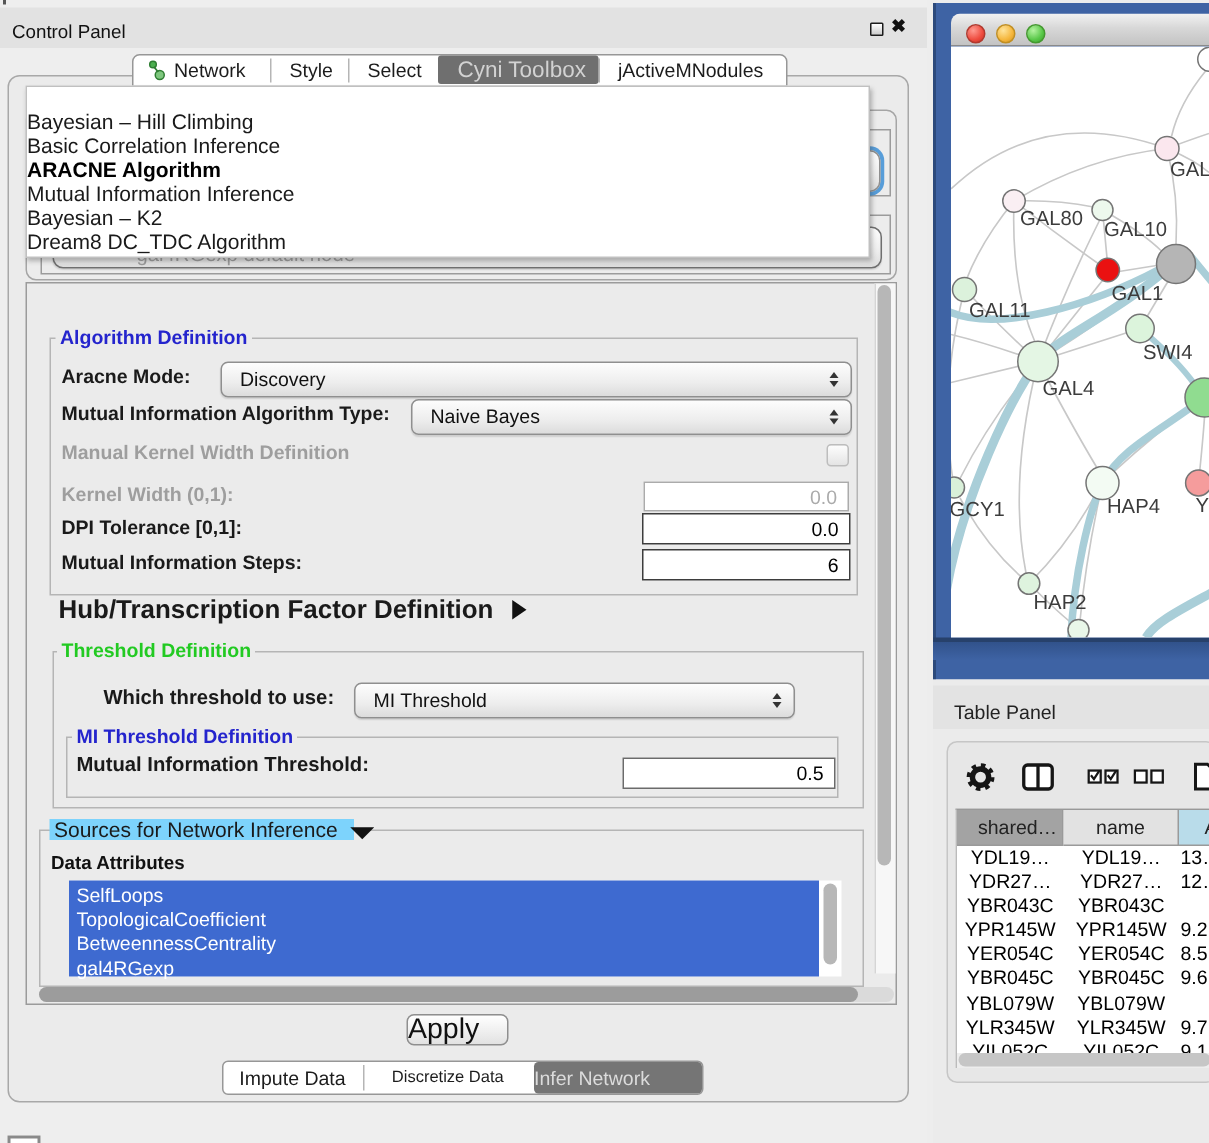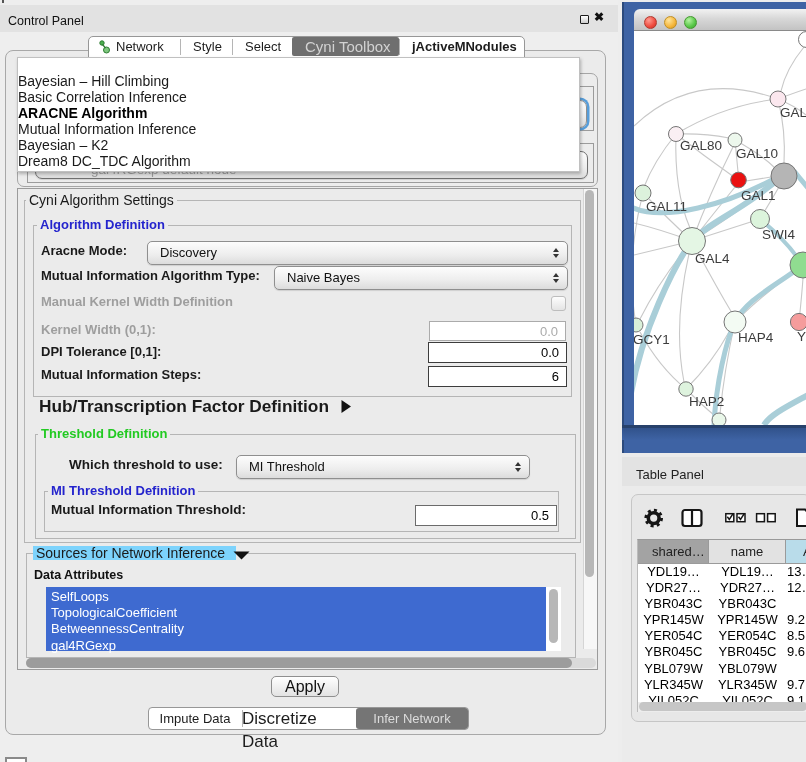--- a/index.html
+++ b/index.html
@@ -34,21 +34,21 @@
 <svg class="ab" style="left:98px;top:40px" width="13" height="14" viewBox="0 0 13 14">
       <circle cx="4" cy="3" r="2.2" fill="#4caf50" stroke="#2e7d32" stroke-width="1"></circle>
       <circle cx="8.5" cy="10" r="3" fill="#7ec77e" stroke="#2e7d32" stroke-width="1"></circle>
       <line x1="4.5" y1="4.5" x2="7.5" y2="8" stroke="#2e7d32" stroke-width="1.2"></line>
     </svg>
 <div class="ab" style="left:116px;top:36px;height:22px;line-height:22px;font-size:13px;color:#1c1c1c">Network</div>
 <div class="ab" style="left:193px;top:36px;height:22px;line-height:22px;font-size:13px;color:#1c1c1c">Style</div>
 <div class="ab" style="left:245px;top:36px;height:22px;line-height:22px;font-size:13px;color:#1c1c1c">Select</div>
 <div class="ab" style="left:292px;top:37px;width:107px;height:19px;background:#6f6f6f;border-radius:2px"></div>
 <div class="ab" style="left:305px;top:37px;height:19px;line-height:19px;font-size:15px;color:#d2d2d2">Cyni Toolbox</div>
-<div class="ab" style="left:412px;top:36px;height:22px;line-height:22px;font-size:13px;font-weight:bold;color:#1c1c1c">jActiveMNodules</div>
+<div class="ab" style="left:412px;top:36px;height:22px;line-height:22px;font-size:13px;font-weight:normal;color:#1c1c1c">jActiveMNodules</div>
 
 <div class="ab" style="left:17px;top:73px;width:581px;height:114px;border:1px solid #a5a5a5;border-radius:7px;background:#ececec;box-sizing:border-box"></div>
 <div class="ab" style="left:27px;top:86px;width:567px;height:45px;border:1px solid #9b9b9b;box-sizing:border-box"></div>
 <div class="ab combo" style="left:35px;top:100px;width:550px;height:26px;box-shadow:0 0 0 2.5px #579dd9;border-radius:7px"></div>
 <div class="ab" style="left:27px;top:143px;width:567px;height:40px;border:1px solid #9b9b9b;box-sizing:border-box"></div>
 <div class="combo" style="left:35px;top:151px;width:551px;height:26px;border-radius:7px;border-color:#6f6f6f">
       <span class="tx" style="top:10px;left:55px;color:#9a9a9a;font-size:13.5px">gal4RGexp default node</span>
       <span class="arr" style="top:3px"></span>
     </div>
 
@@ -61,23 +61,20 @@
 <div class="ab r12" style="left:18px;top:153px;line-height:16px">Dream8 DC_TDC Algorithm</div>
 
 <div class="ab" style="left:17px;top:188px;width:581px;height:482px;border:1px solid #9b9b9b;background:#ebebeb;box-sizing:border-box"></div>
 
 <div class="ab" style="left:583px;top:189px;width:13px;height:460px;background:#f7f7f7;border-left:1px solid #d5d5d5"></div>
 <div class="ab" style="left:585px;top:190px;width:9px;height:387px;background:#b7b7b7;border-radius:5px"></div>
 
 <div class="ab" style="left:26px;top:658px;width:570px;height:10px;background:#dadada;border-radius:5px"></div>
 <div class="ab" style="left:26px;top:658px;width:546px;height:10px;background:#9c9c9c;border-radius:5px"></div>
 
-<div class="grp" style="left:24px;top:200px;width:555px;height:341px;border-color:#b5b5b5">
-      <span class="gt r12" style="left:1px;background:#ebebeb">Cyni Algorithm Settings</span>
-    </div>
 
 <div class="grp" style="left:33px;top:225px;width:537px;height:170px;border-color:#b5b5b5">
       <span class="gt b12" style="left:3px;background:#ebebeb;color:#2424cd">Algorithm Definition</span>
     </div>
 
 <div class="ab b12" style="left:41px;top:242.5px">Aracne Mode:</div>
 <div class="combo" style="left:147px;top:241px;width:419px;height:22px">
       <span class="tx">Discovery</span>
       <span class="arr"></span>
     </div>
@@ -119,26 +116,26 @@
     </div>
 <svg class="ab" style="left:233px;top:551px" width="17" height="9" viewBox="0 0 17 9">
       <path d="M0.5,0.5 L16.5,0.5 L8.5,8.5 Z" fill="#111"></path>
     </svg>
 <div class="ab" style="left:34px;top:568px;font:bold 12.5px &quot;Liberation Sans&quot;,sans-serif;color:#111;white-space:nowrap">Data Attributes</div>
 <div class="ab" style="left:46px;top:587px;width:515px;height:64px;background:#fff"></div>
 <div class="ab" style="left:46px;top:587px;width:500px;height:64px;background:#3e6ad0"></div>
 <div class="ab" style="left:51px;top:589px;font-size:13px;color:#fff;line-height:16.2px">SelfLoops<br>TopologicalCoefficient<br>BetweennessCentrality<br>gal4RGexp</div>
 <div class="ab" style="left:549px;top:589px;width:9px;height:54px;background:#b7b7b7;border-radius:5px"></div>
 
-<div class="ab" style="left:271px;top:676px;width:66px;height:19px;border:1px solid #8f8f8f;border-radius:5px;background:linear-gradient(#fff,#e2e2e2);text-align:center;line-height:19px;font-size:16px;color:#111">Apply</div>
+<div class="ab" style="left:271px;top:676px;width:66px;height:19px;border:1px solid #8f8f8f;border-radius:5px;background:linear-gradient(#fff,#e2e2e2);text-align:left;line-height:19px;font-size:19px;color:#111">Apply</div>
 <div class="ab" style="left:148px;top:707px;width:321px;height:23px;background:#fff;border:1px solid #979797;border-radius:4px;box-sizing:border-box"></div>
 <div class="ab" style="left:242px;top:710px;width:1px;height:17px;background:#b5b5b5"></div>
 <div class="ab" style="left:148px;top:707px;width:94px;height:23px;line-height:23px;text-align:center;font-size:13px;color:#1c1c1c">Impute Data</div>
-<div class="ab" style="left:242px;top:707px;width:113px;height:23px;line-height:23px;text-align:left;font-size:17px;color:#1c1c1c">Discretize Data</div>
-<div class="ab" style="left:356px;top:708px;width:112px;height:21px;background:#757575;border-radius:3px;line-height:21px;text-align:center;font-size:13px;color:#dcdcdc">Infer Network</div>
+<div class="ab" style="left:242px;top:707px;width:113px;height:23px;line-height:23px;text-align:center;font-size:11px;color:#1c1c1c">Discretize Data</div>
+<div class="ab" style="left:356px;top:708px;width:112px;height:21px;background:#757575;border-radius:3px;line-height:21px;text-align:left;font-size:13px;color:#dcdcdc">Infer Network</div>
 <div class="ab" style="left:5px;top:757px;width:18px;height:10px;border:2px solid #8a8a8a;background:#fff"></div>
 
 <div class="ab" style="left:618px;top:0;width:188px;height:762px;background:#ededed"></div>
 
 <div class="ab" style="left:622px;top:2px;width:184px;height:451px;background:#3e63a4"></div>
 <div class="ab" style="left:622px;top:2px;width:2px;height:451px;background:#2c4a7c"></div>
 <div class="ab" style="left:622px;top:425px;width:184px;height:3px;background:#27416b"></div>
 <div class="ab" style="left:622px;top:428px;width:184px;height:12px;background:linear-gradient(#31528b,#3e63a4)"></div>
 
 <div class="ab" style="left:634px;top:9px;width:172px;height:22px;background:linear-gradient(#f2f2f2,#d8d8d8 45%,#c3c3c3);border-radius:6px 0 0 0;border-bottom:1px solid #8a8a8a;box-sizing:border-box"></div>

